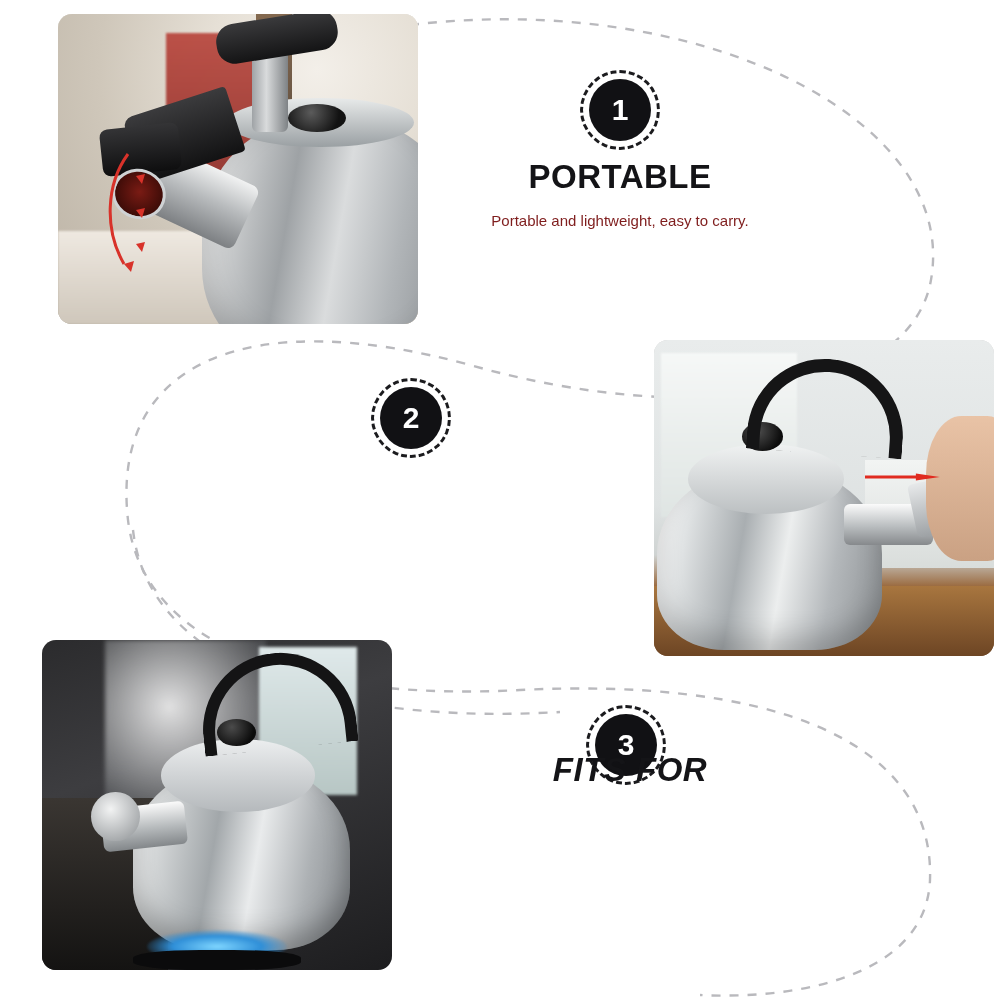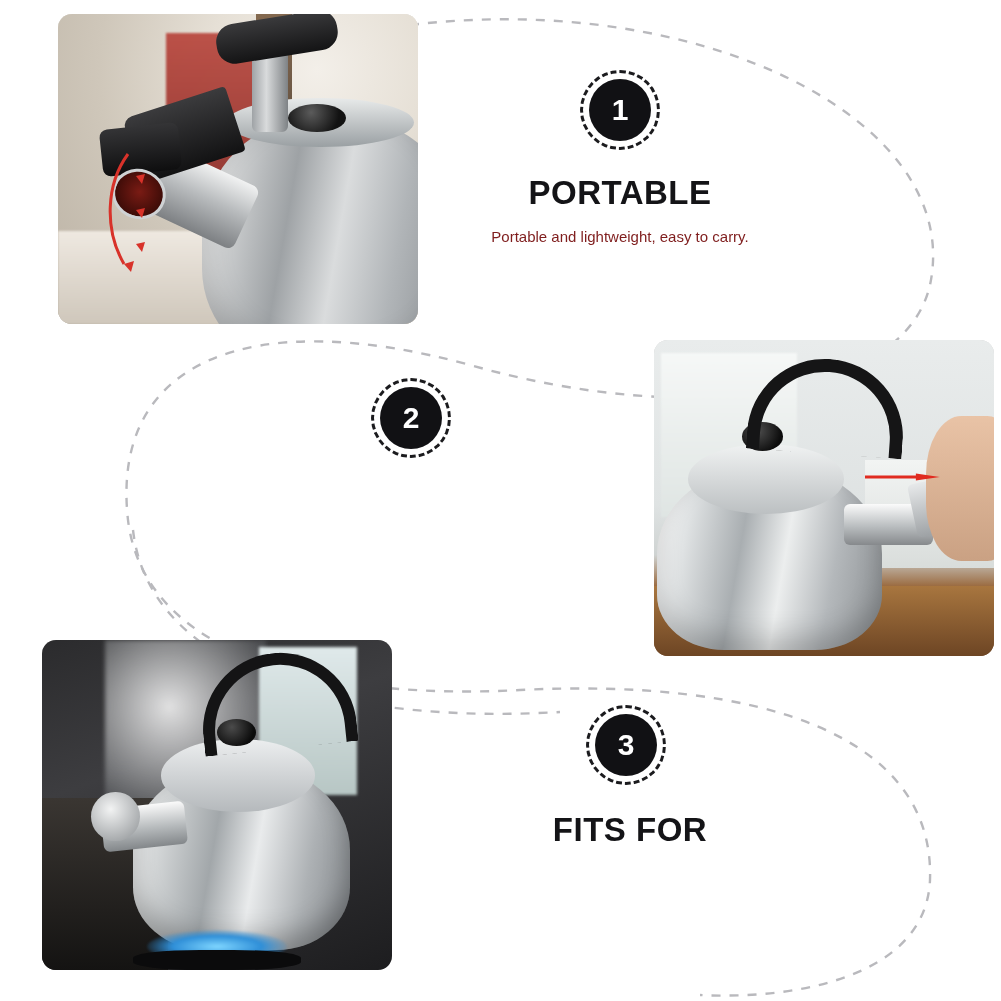--- a/index.html
+++ b/index.html
@@ -439,32 +439,32 @@
   
   .block {
     position: absolute;
     text-align: center;
     color: #1c1c1f;
   }
   .block .title {
     font-size: 33px;
     font-weight: bold;
     letter-spacing: .5px;
-    margin: 16px 0 14px 0;
+    margin: 0 0 14px 0;
     color: #141417;
   }
   .block .desc {
     font-size: 15px;
     line-height: 1.45;
     color: #7f1d1d;
     margin: 1px;
   }
   .t1 { left: 430px; top: 158px; width: 380px; }
   .t2 { left: 215px; top: 465px; width: 400px; }
-  .t3 { left: 435px; top: 795px; width: 390px; }
+  .t3 { left: 435px; top: 751px; width: 390px; font-style: italic; }
 </style>
 </head>
 <body>
 
 <div class="page">
 
   <svg class="curves" viewBox="0 0 1001 1001">
     <path d="M410 25 C 700 -10, 965 120, 930 285 C 905 395, 700 430, 470 365 C 250 305, 110 360, 128 520 C 145 660, 330 700, 520 690 C 760 678, 935 735, 930 880 C 926 975, 800 1000, 700 995" fill="none" stroke="#b9b9bd" stroke-width="2.4" stroke-dasharray="9 9"></path>
     <path d="M133 530 C 150 680, 360 724, 560 712" fill="none" stroke="#b9b9bd" stroke-width="2.4" stroke-dasharray="9 9"></path>
   </svg>

